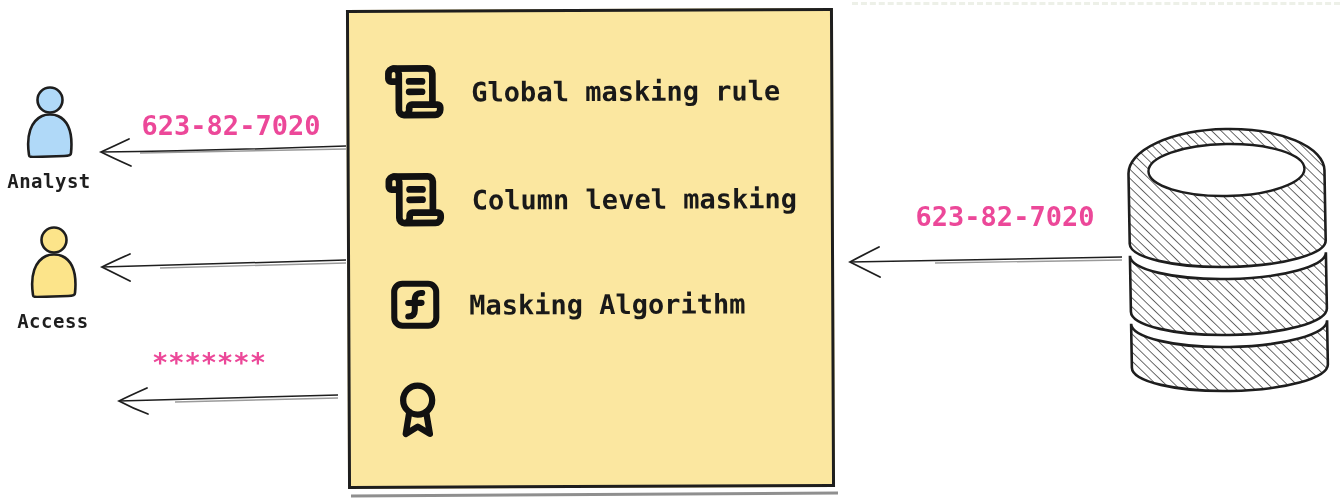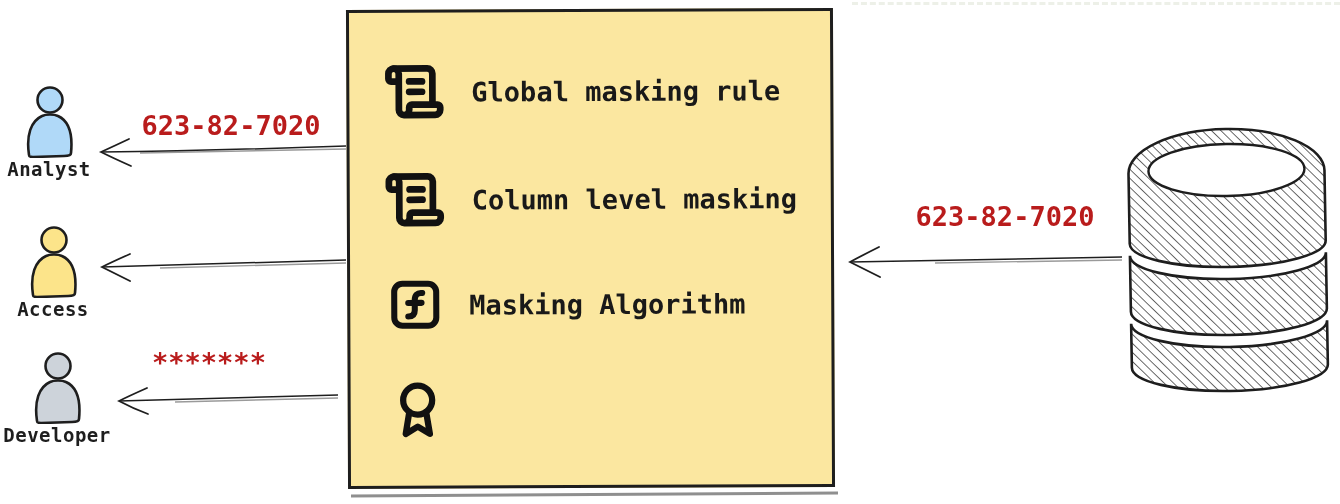--- a/index.html
+++ b/index.html
@@ -8,28 +8,28 @@
     overflow:hidden; font-family:"DejaVu Sans Mono", monospace; color:#1e1e1e;
   }
   
   .top-dashes {
     position:absolute; left:852px; top:2px; width:488px; height:0;
     border-top:3px dashed #edf0e8;
   }
   
   .persona { position:absolute; width:110px; display:flex; flex-direction:column; align-items:center; }
   .persona svg { width:66px; height:72px; }
-  .persona-label { font-size:19px; font-weight:bold; margin-top:0; letter-spacing:.5px; white-space:nowrap; }
+  .persona-label { font-size:19px; font-weight:bold; margin-top:12px; letter-spacing:.5px; white-space:nowrap; }
   #persona-analyst   { left:-6px; top:86px; }
   #persona-support   { left:-2px; top:226px; }
   #persona-developer { left:2px;  top:352px; }
   
   .mval {
     position:absolute; width:220px; text-align:center;
-    font-size:27px; font-weight:bold; color:#b91c1c; white-space:nowrap;
+    font-size:27px; font-weight:bold; color:#ec4899; white-space:nowrap;
   }
   #mval-analyst   { left:121px; top:110px; }
   #mval-support   { left:127px; top:218px; }
   #mval-developer { left:99px;  top:347px; }
   #mval-database  { left:895px; top:201px; }
   
   .arrows { position:absolute; left:0; top:0; width:1340px; height:504px; pointer-events:none; }
   .arrow-shaft { stroke:#1e1e1e; stroke-width:1.5; fill:none; }
   .arrow-ghost { stroke:#9a9a9a; stroke-width:1.4; fill:none; }
   .arrow-head  { stroke:#1e1e1e; stroke-width:1.8; fill:none; stroke-linecap:round; }
@@ -66,27 +66,20 @@
   </div>
 
   <div class="persona" id="persona-support">
     <svg viewBox="0 0 66 72">
       <path d="M13,69 C10,49 15,35 26,30 C30,28 38,28 42,30 C53,35 57,47 55,67 C55,70 51,70 48,70 L17,71 C13,71 13,70 13,69 Z" stroke="#1e1e1e" stroke-width="2.6" stroke-linejoin="round" fill="#fce48a"></path>
       <circle cx="34" cy="14" r="12.5" stroke="#1e1e1e" stroke-width="2.6" fill="#fce48a"></circle>
     </svg>
     <div class="persona-label">Access</div>
   </div>
 
-  <div class="persona" id="persona-developer">
-    <svg viewBox="0 0 66 72">
-      <path d="M13,69 C10,49 15,35 26,30 C30,28 38,28 42,30 C53,35 57,47 55,67 C55,70 51,70 48,70 L17,71 C13,71 13,70 13,69 Z" stroke="#1e1e1e" stroke-width="2.6" stroke-linejoin="round" fill="#cdd3da"></path>
-      <circle cx="34" cy="14" r="12.5" stroke="#1e1e1e" stroke-width="2.6" fill="#cdd3da"></circle>
-    </svg>
-    <div class="persona-label">Developer</div>
-  </div>
 
   <div class="mval" id="mval-analyst">623-82-7020</div>
   <div class="mval" id="mval-developer">*******</div>
   <div class="mval" id="mval-database">623-82-7020</div>
 
   <svg class="arrows">
     <g>
       <path class="arrow-ghost" d="M346,149 L140,153"></path>
       <path class="arrow-shaft" d="M346,146 C260,149 180,151 101,152"></path>
       <path class="arrow-head" d="M129,139 Q112,147 101,152 Q113,158 131,166"></path>

